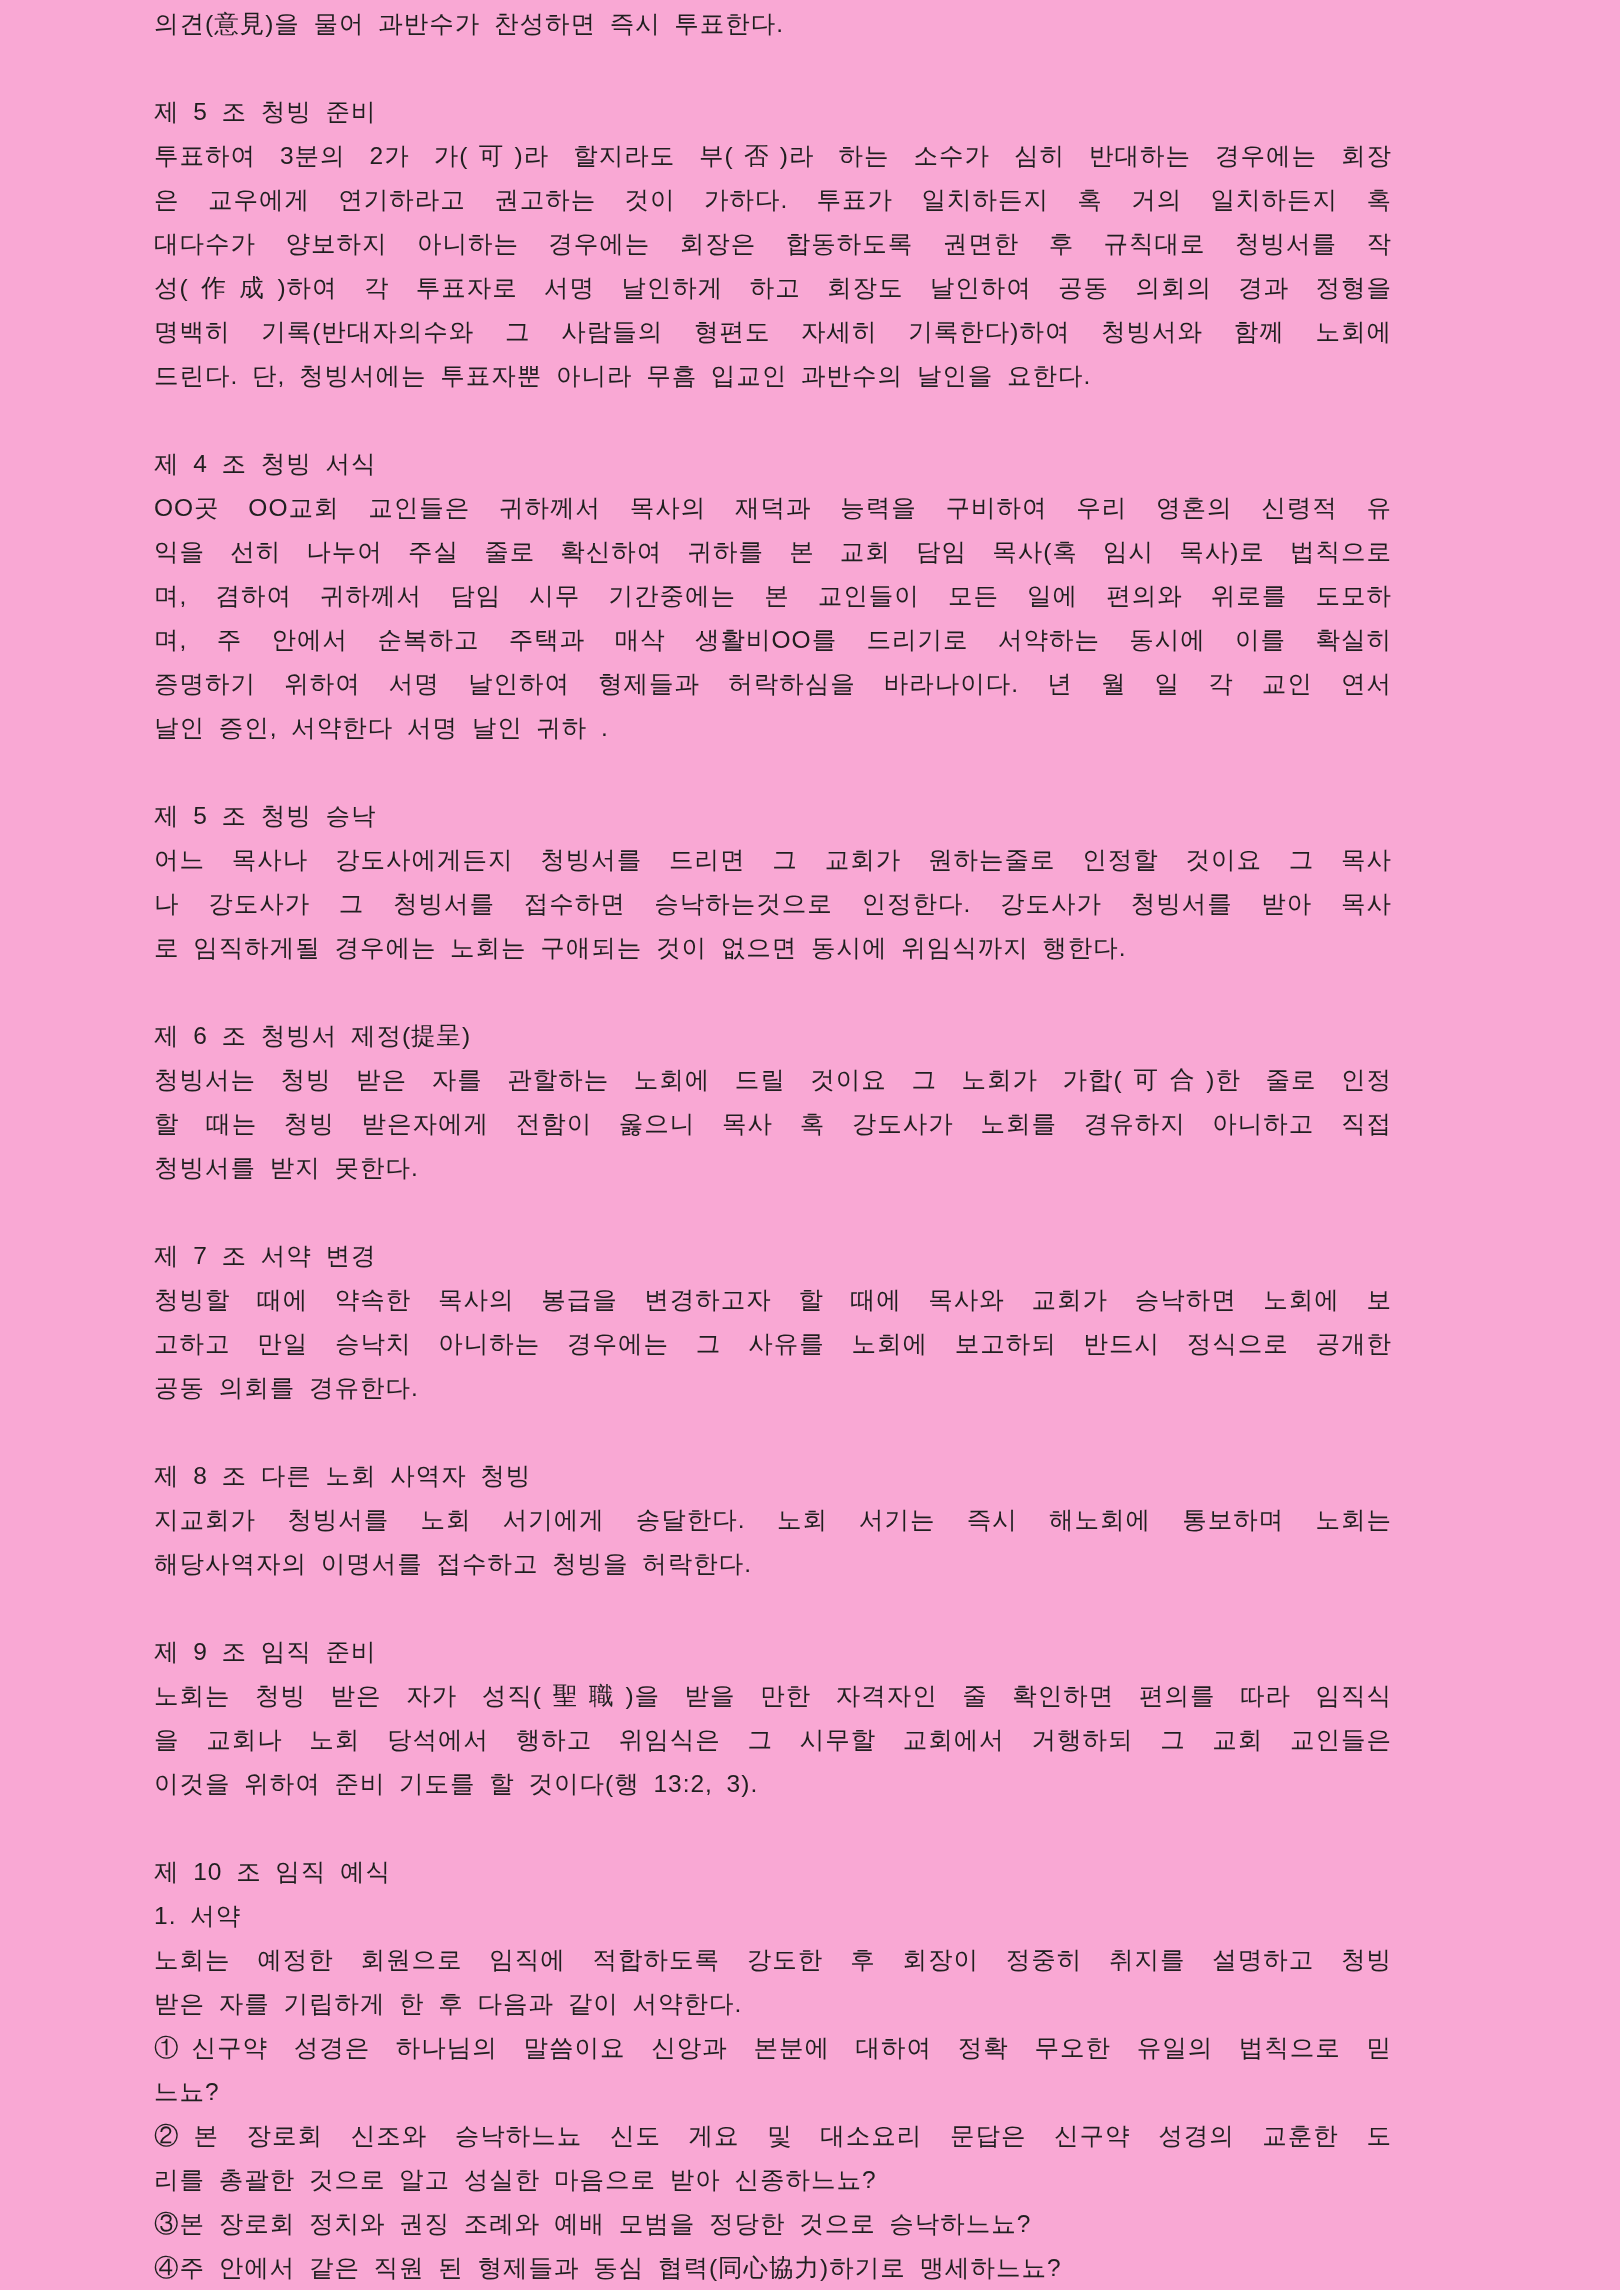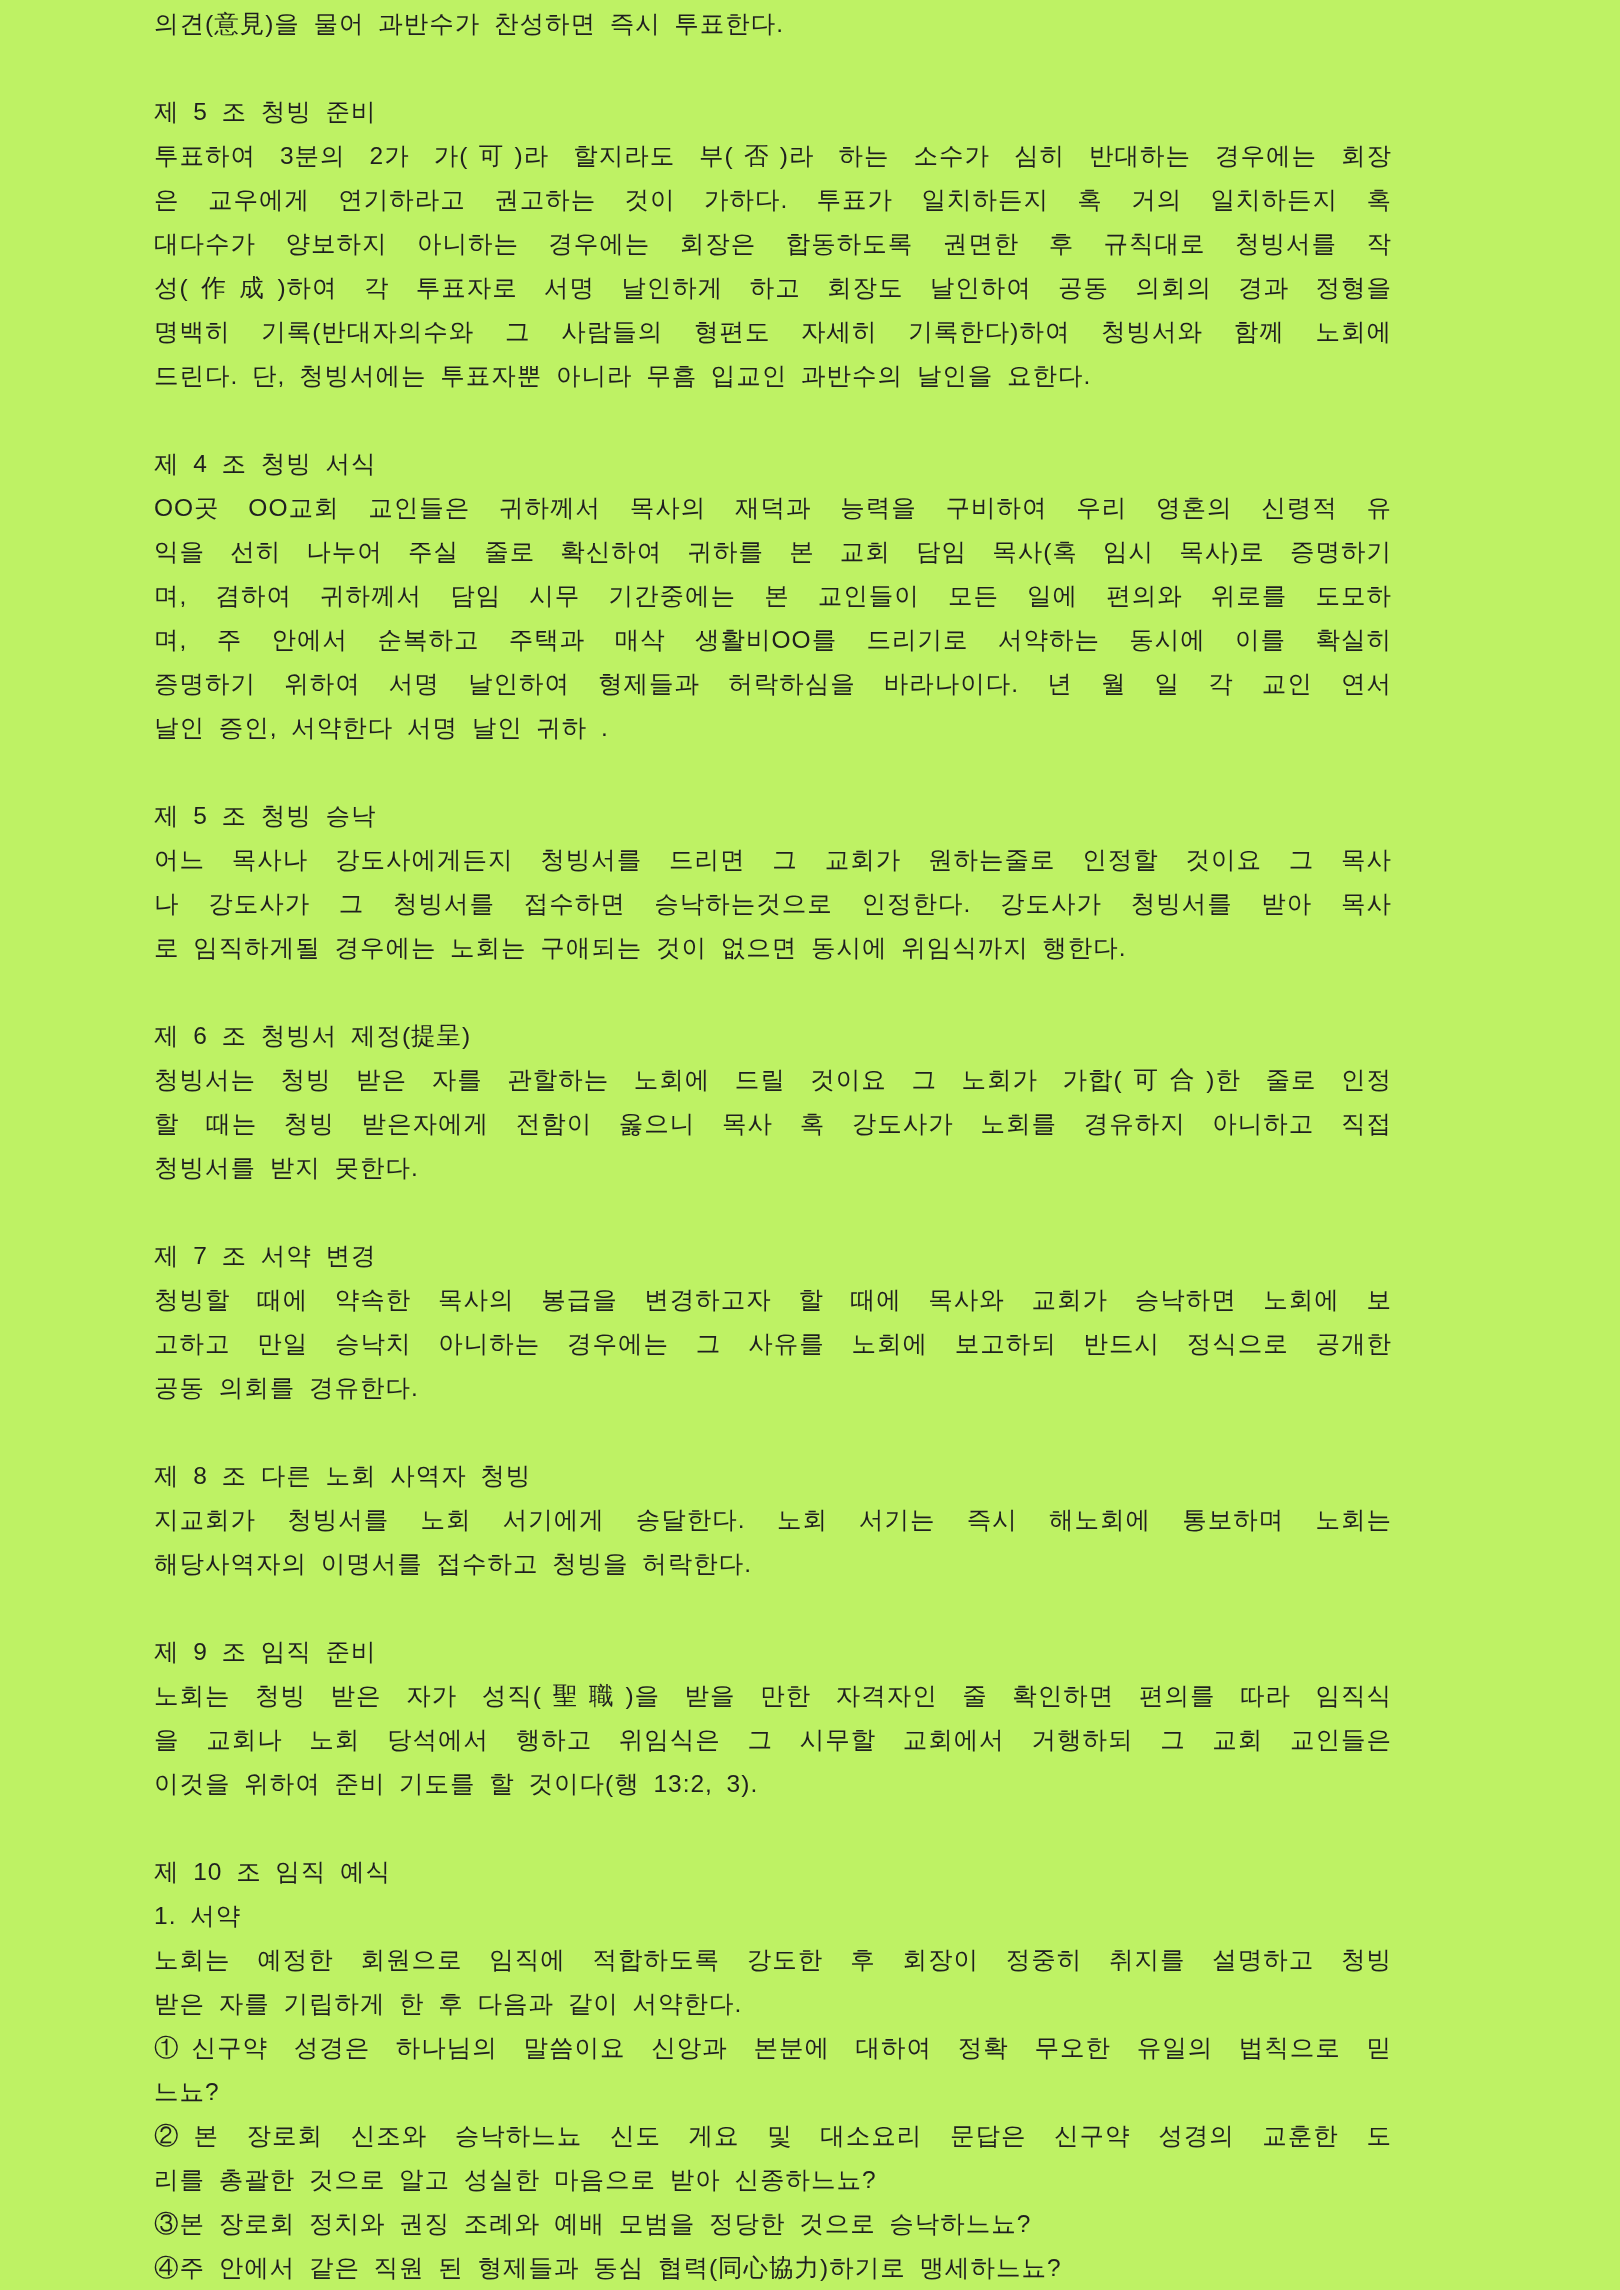--- a/index.html
+++ b/index.html
@@ -37,37 +37,37 @@
     text-align: left;
   }
   .line.j {
     text-align: justify;
     text-align-last: justify;
   }
 </style>
 </head>
 <body>
 
-<div class="page" style="background: #bef264; color: rgb(31, 31, 31);">
+<div class="page" style="background: #f9a8d4; color: rgb(31, 31, 31);">
     <div class="block">
       <div class="line">의견(意見)을 물어 과반수가 찬성하면 즉시 투표한다.</div>
     </div>
     <div class="block">
       <div class="line">제 5 조 청빙 준비</div>
       <div class="line j">투표하여 3분의 2가 가(可)라 할지라도 부(否)라 하는 소수가 심히 반대하는 경우에는 회장</div>
       <div class="line j">은 교우에게 연기하라고 권고하는 것이 가하다. 투표가 일치하든지 혹 거의 일치하든지 혹</div>
       <div class="line j">대다수가 양보하지 아니하는 경우에는 회장은 합동하도록 권면한 후 규칙대로 청빙서를 작</div>
       <div class="line j">성(作成)하여 각 투표자로 서명 날인하게 하고 회장도 날인하여 공동 의회의 경과 정형을</div>
       <div class="line j">명백히 기록(반대자의수와 그 사람들의 형편도 자세히 기록한다)하여 청빙서와 함께 노회에</div>
       <div class="line">드린다. 단, 청빙서에는 투표자뿐 아니라 무흠 입교인 과반수의 날인을 요한다.</div>
     </div>
     <div class="block">
       <div class="line">제 4 조 청빙 서식</div>
       <div class="line j">OO곳 OO교회 교인들은 귀하께서 목사의 재덕과 능력을 구비하여 우리 영혼의 신령적 유</div>
-      <div class="line j">익을 선히 나누어 주실 줄로 확신하여 귀하를 본 교회 담임 목사(혹 임시 목사)로 증명하기</div>
+      <div class="line j">익을 선히 나누어 주실 줄로 확신하여 귀하를 본 교회 담임 목사(혹 임시 목사)로 법칙으로</div>
       <div class="line j">며, 겸하여 귀하께서 담임 시무 기간중에는 본 교인들이 모든 일에 편의와 위로를 도모하</div>
       <div class="line j">며, 주 안에서 순복하고 주택과 매삭 생활비OO를 드리기로 서약하는 동시에 이를 확실히</div>
       <div class="line j">증명하기 위하여 서명 날인하여 형제들과 허락하심을 바라나이다. 년 월 일 각 교인 연서</div>
       <div class="line">날인 증인, 서약한다 서명 날인 귀하 .</div>
     </div>
     <div class="block">
       <div class="line">제 5 조 청빙 승낙</div>
       <div class="line j">어느 목사나 강도사에게든지 청빙서를 드리면 그 교회가 원하는줄로 인정할 것이요 그 목사</div>
       <div class="line j">나 강도사가 그 청빙서를 접수하면 승낙하는것으로 인정한다. 강도사가 청빙서를 받아 목사</div>
       <div class="line">로 임직하게될 경우에는 노회는 구애되는 것이 없으면 동시에 위임식까지 행한다.</div>

